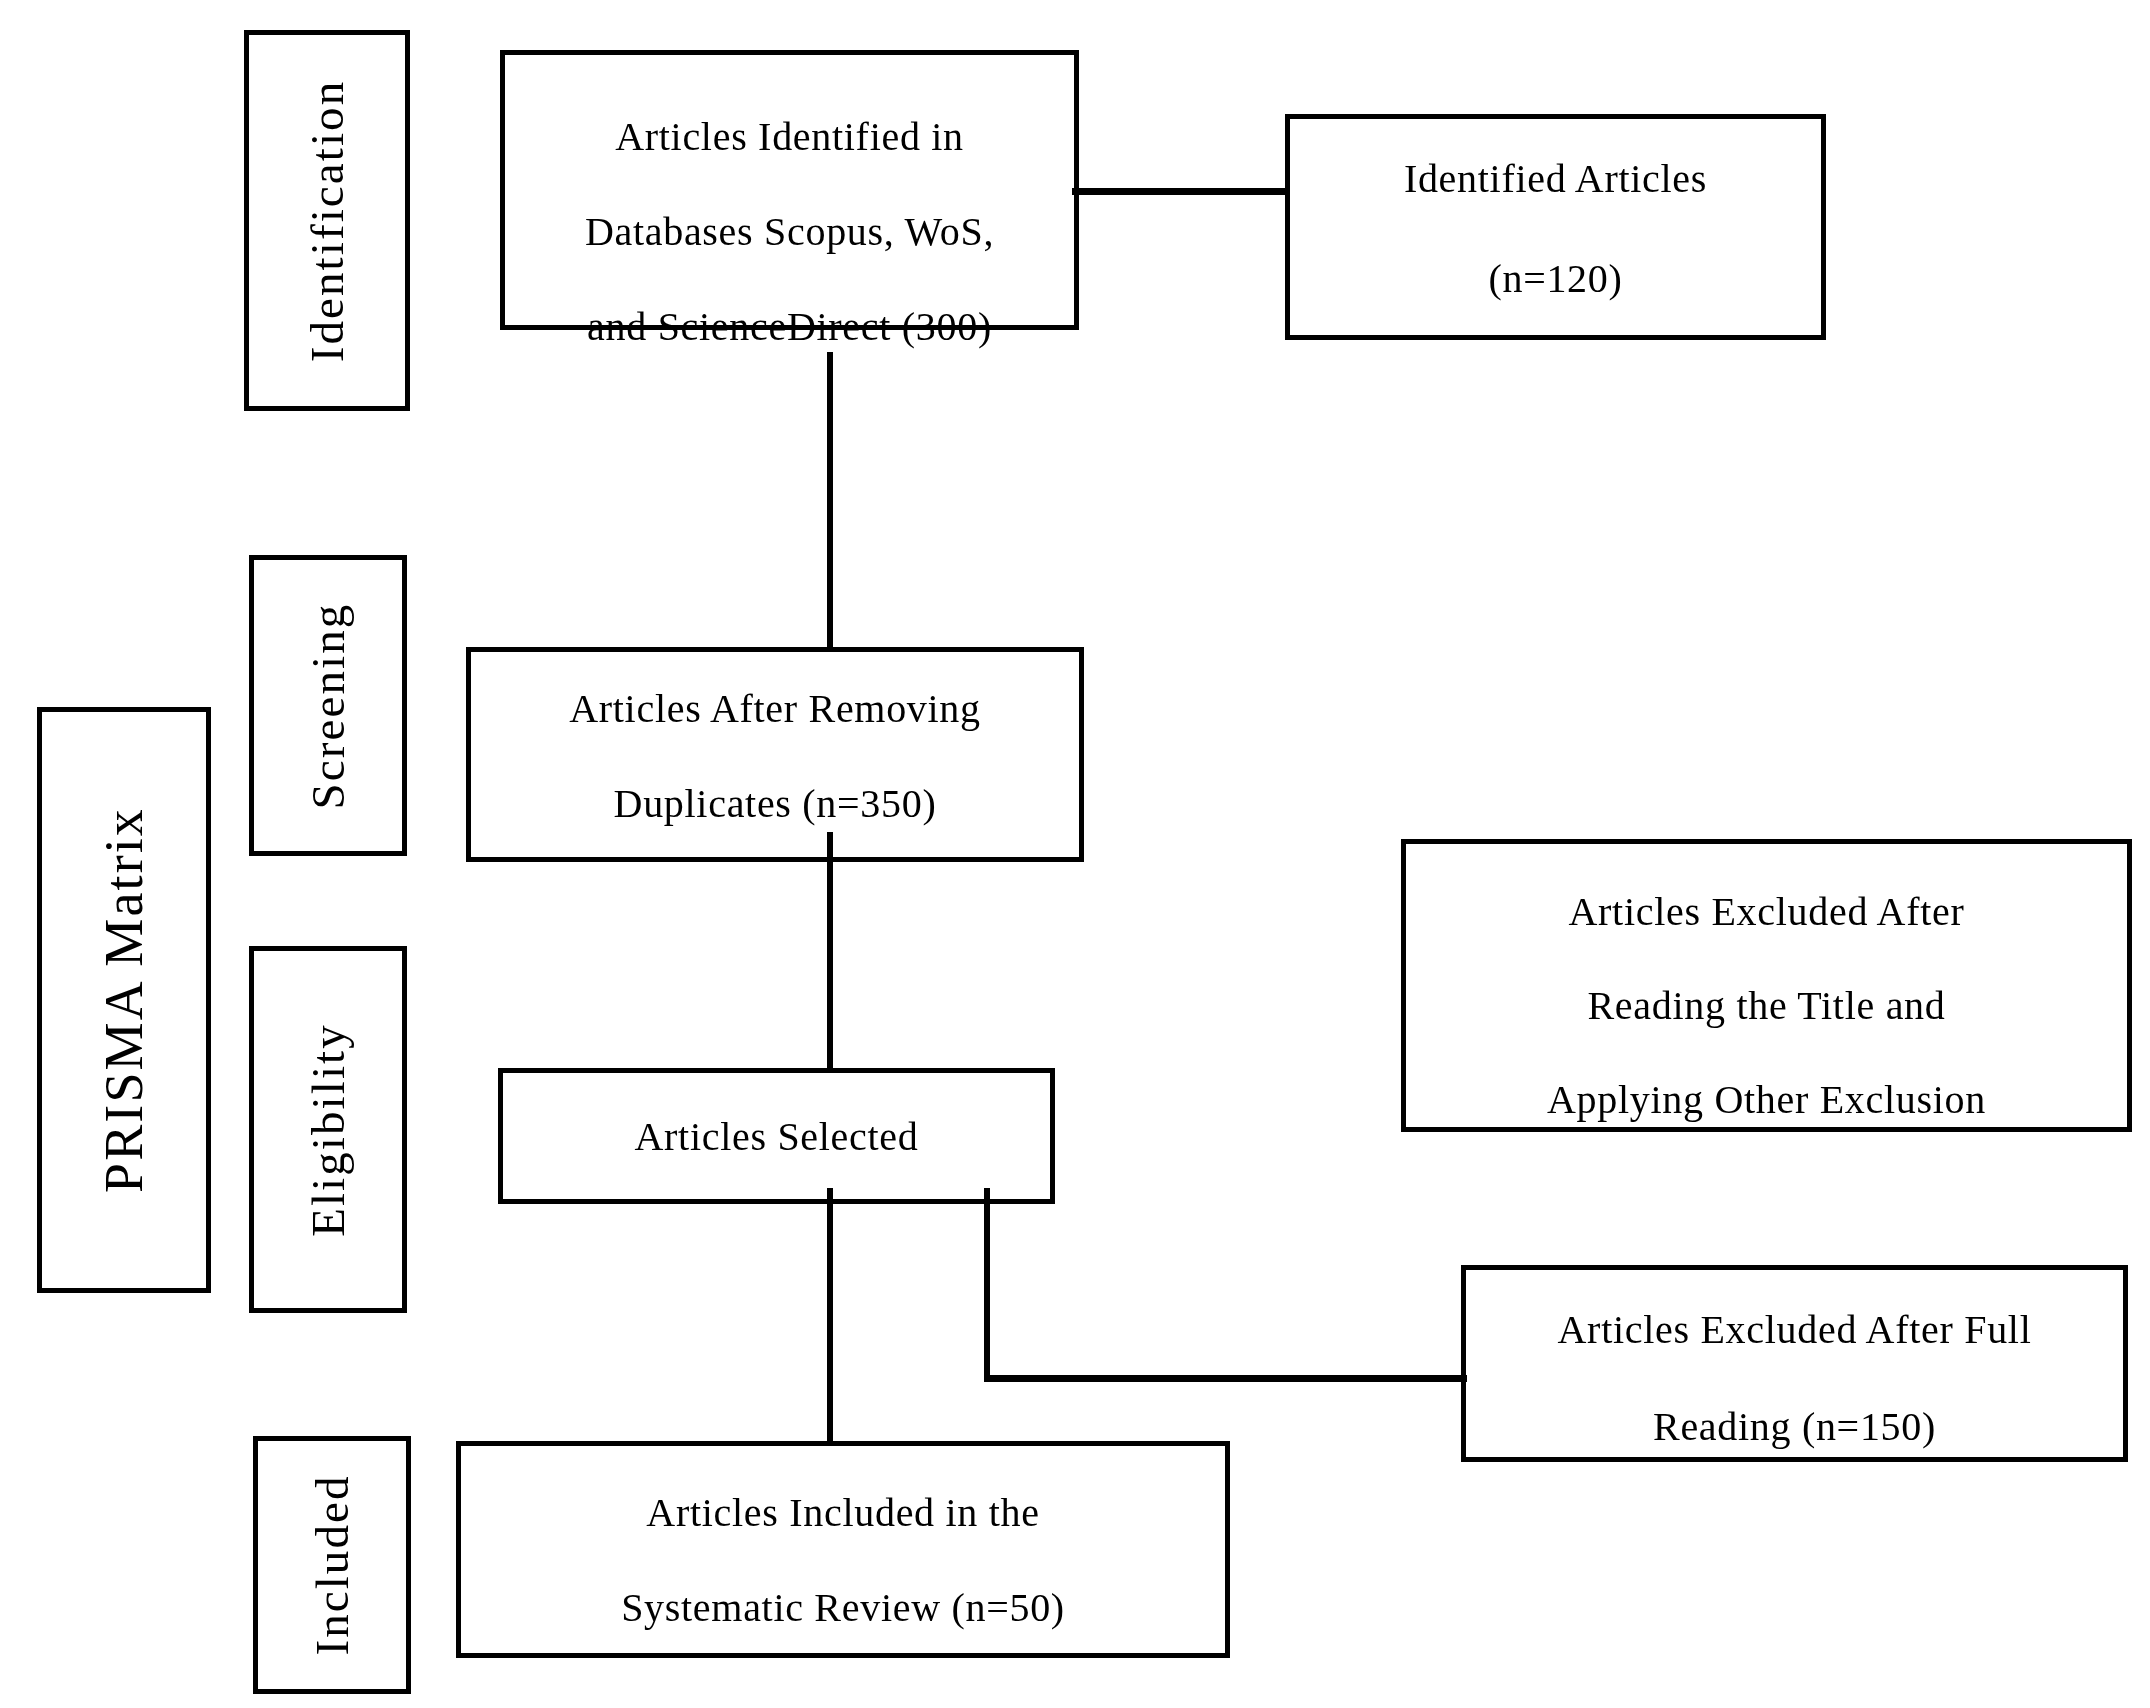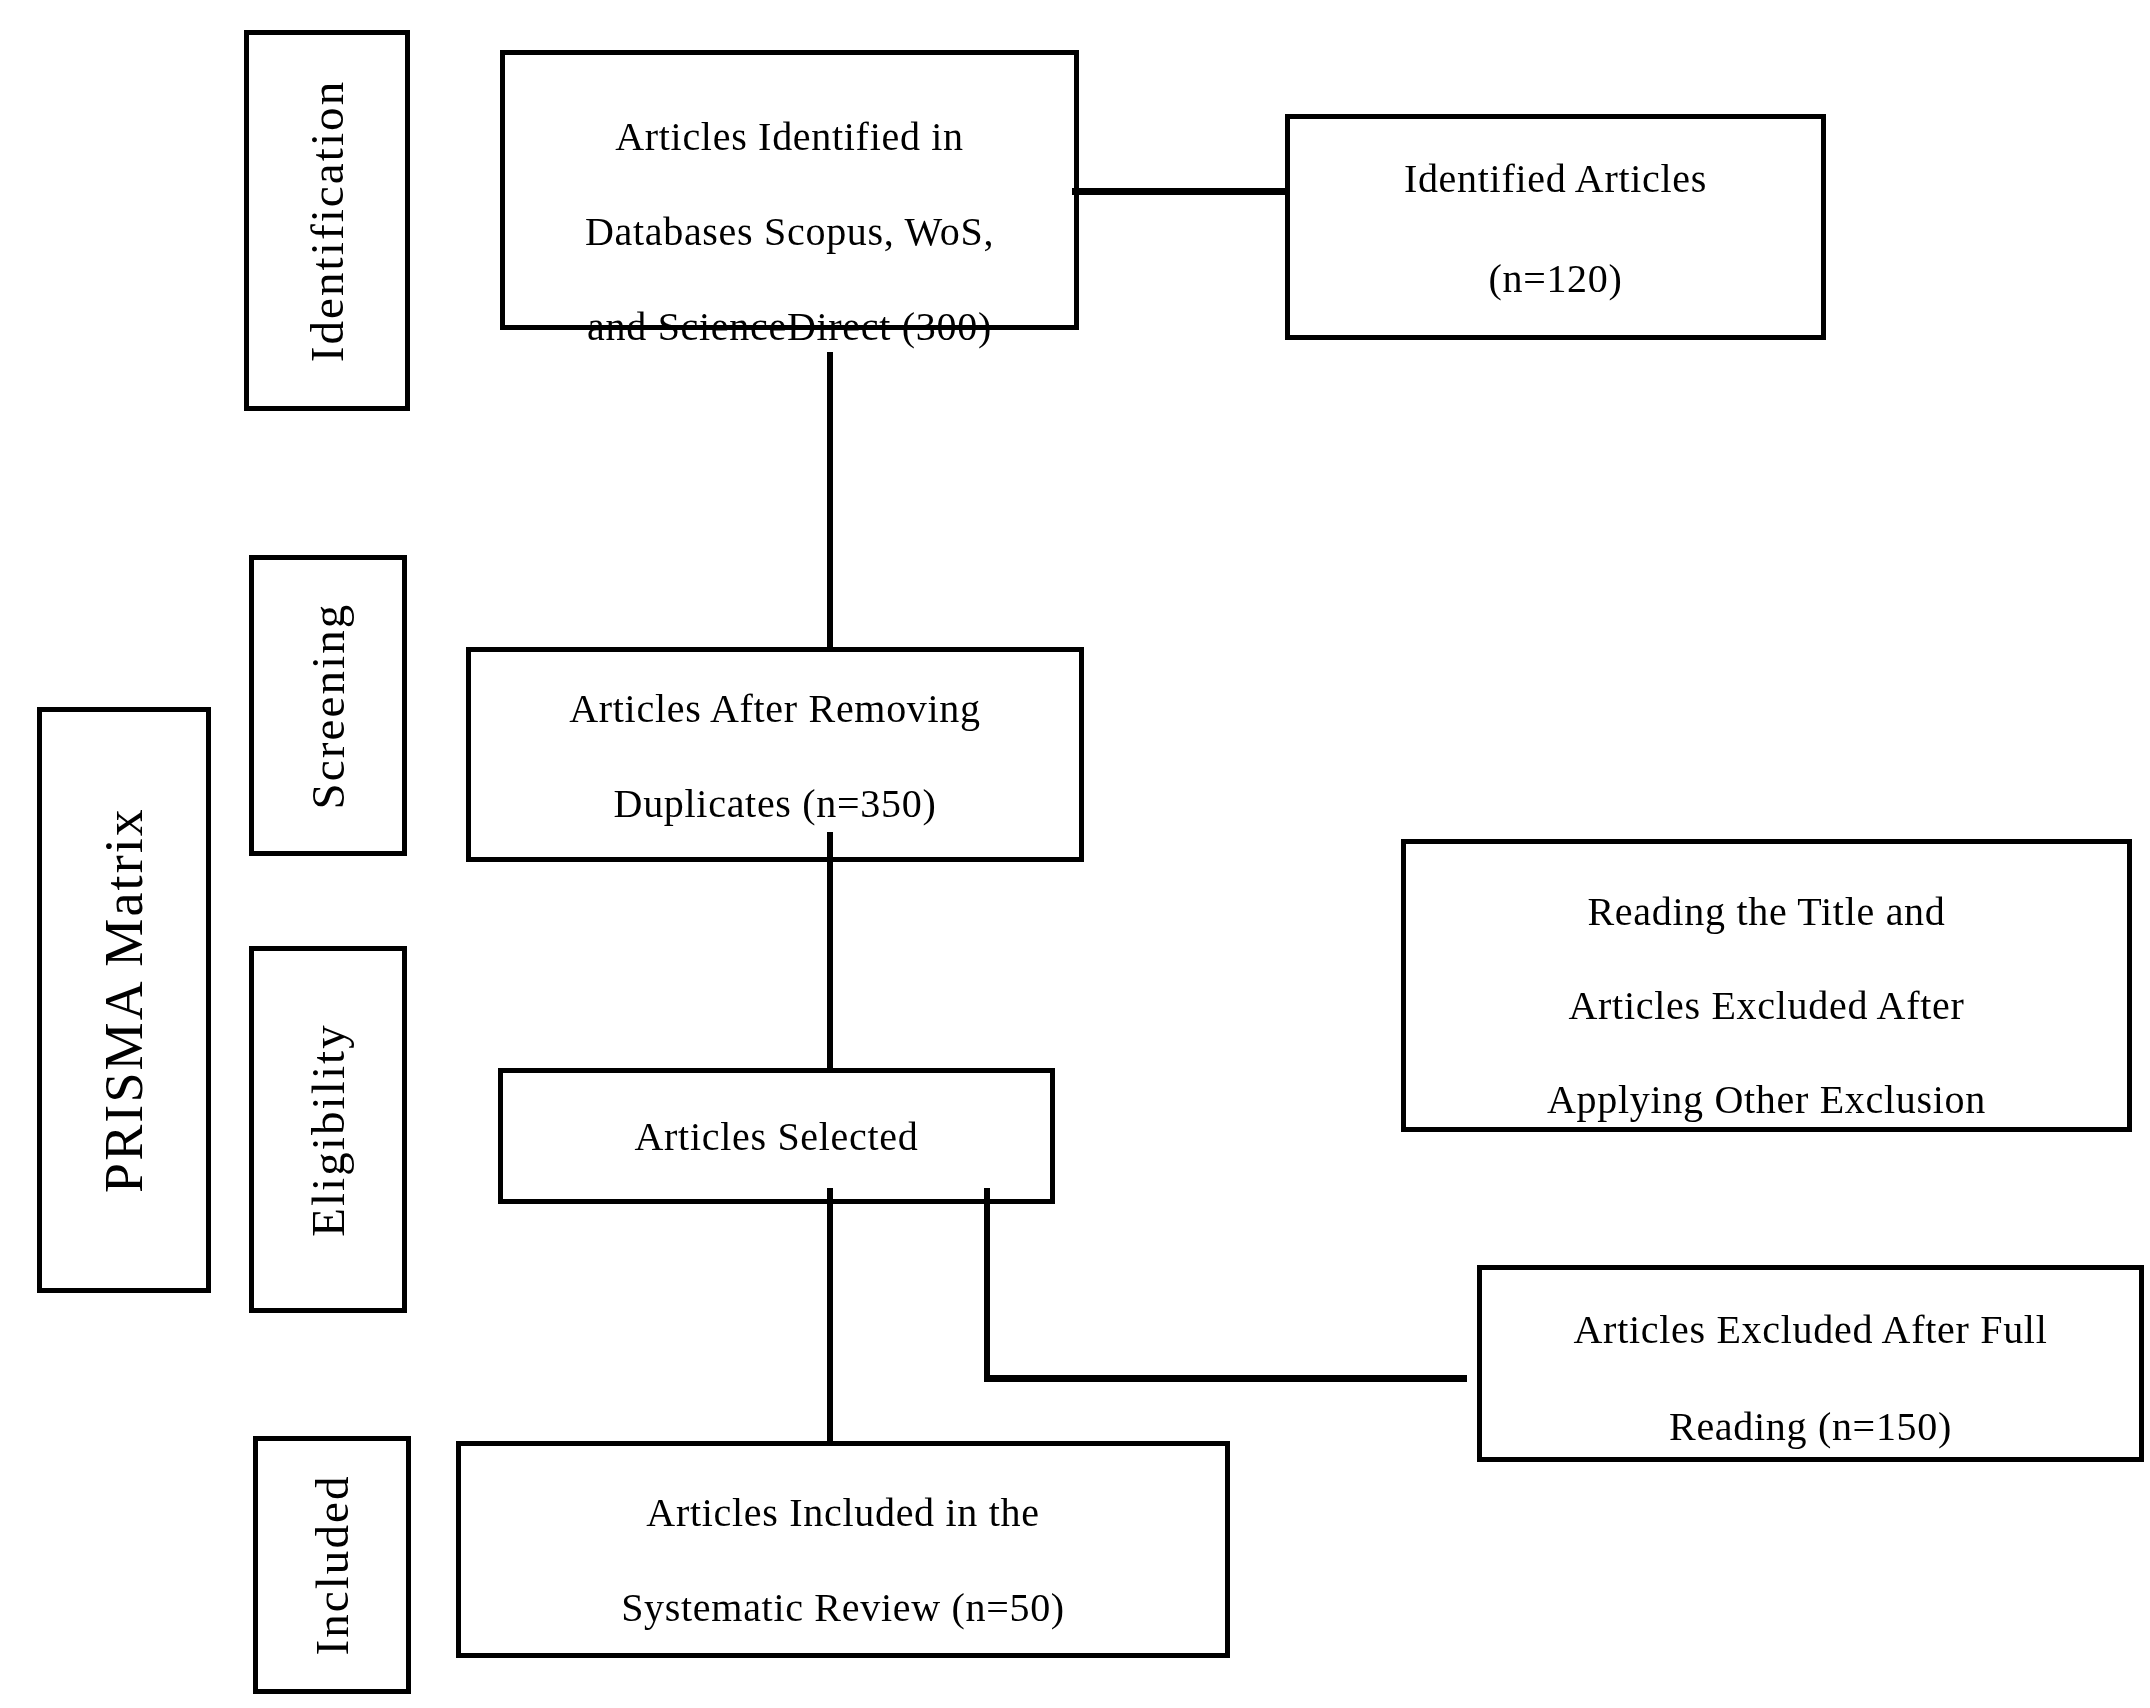--- a/index.html
+++ b/index.html
@@ -70,21 +70,21 @@
   #box-identified     { left: 500px;  top: 50px;   width: 579px;  height: 280px; padding-top: 34px; }
   #box-identified .line     { line-height: 95px; }
   #box-duplicated     { left: 1285px; top: 114px;  width: 541px;  height: 226px; padding-top: 10px; }
   #box-duplicated .line     { line-height: 100px; }
   #box-after-removing { left: 466px;  top: 647px;  width: 618px;  height: 215px; padding-top: 9.2px; }
   #box-after-removing .line { line-height: 95px; }
   #box-selected       { left: 498px;  top: 1068px; width: 557px;  height: 136px; padding-top: 15.6px; text-align: right; }
   #box-selected .line       { line-height: 95px; }
   #box-excluded-title { left: 1401px; top: 839px; width: 731px; height: 293px; padding-top: 21.3px; overflow: hidden; }
   #box-excluded-title .line { line-height: 94px; }
-  #box-excluded-full  { left: 1461px; top: 1265px; width: 667px;  height: 197px; padding-top: 11.4px; margin-left: 16px; }
+  #box-excluded-full  { left: 1461px; top: 1265px; width: 667px;  height: 197px; padding-top: 11.4px; }
   #box-excluded-full .line  { line-height: 97px; }
   #box-included       { left: 456px;  top: 1441px; width: 774px; height: 217px; padding-top: 19px; }
   #box-included .line       { line-height: 95px; }
 
   #conn-identified-down { left: 827px; top: 352px;  width: 6.4px;   height: 296px; }
   #conn-identified-dup  { left: 1072px; top: 188px;  width: 213px; height: 7.1px; }
   #conn-removing-down   { left: 827px; top: 832px; width: 6.4px;   height: 237px; }
   #conn-selected-down   { left: 827px; top: 1188px; width: 6.4px;   height: 253px; }
   #conn-selected-elbow-v{ left: 984px; top: 1188px; width: 6.4px;   height: 194px; }
   #conn-selected-elbow-h{ left: 984px; top: 1375px; width: 483px; height: 7.1px; }
@@ -125,22 +125,22 @@
   <div class="fbox" id="box-after-removing">
     <div class="line">Articles After Removing</div>
     <div class="line">Duplicates (n=350)</div>
   </div>
 
   <div class="fbox" id="box-selected">
     <div class="line">Articles Selected</div>
   </div>
 
   <div class="fbox" id="box-excluded-title">
+    <div class="line">Articles Excluded After</div>
     <div class="line">Reading the Title and</div>
-    <div class="line">Articles Excluded After</div>
     <div class="line">Applying Other Exclusion</div>
   </div>
 
   <div class="fbox" id="box-excluded-full">
     <div class="line">Articles Excluded After Full</div>
     <div class="line">Reading (n=150)</div>
   </div>
 
   <div class="fbox" id="box-included">
     <div class="line">Articles Included in the</div>

